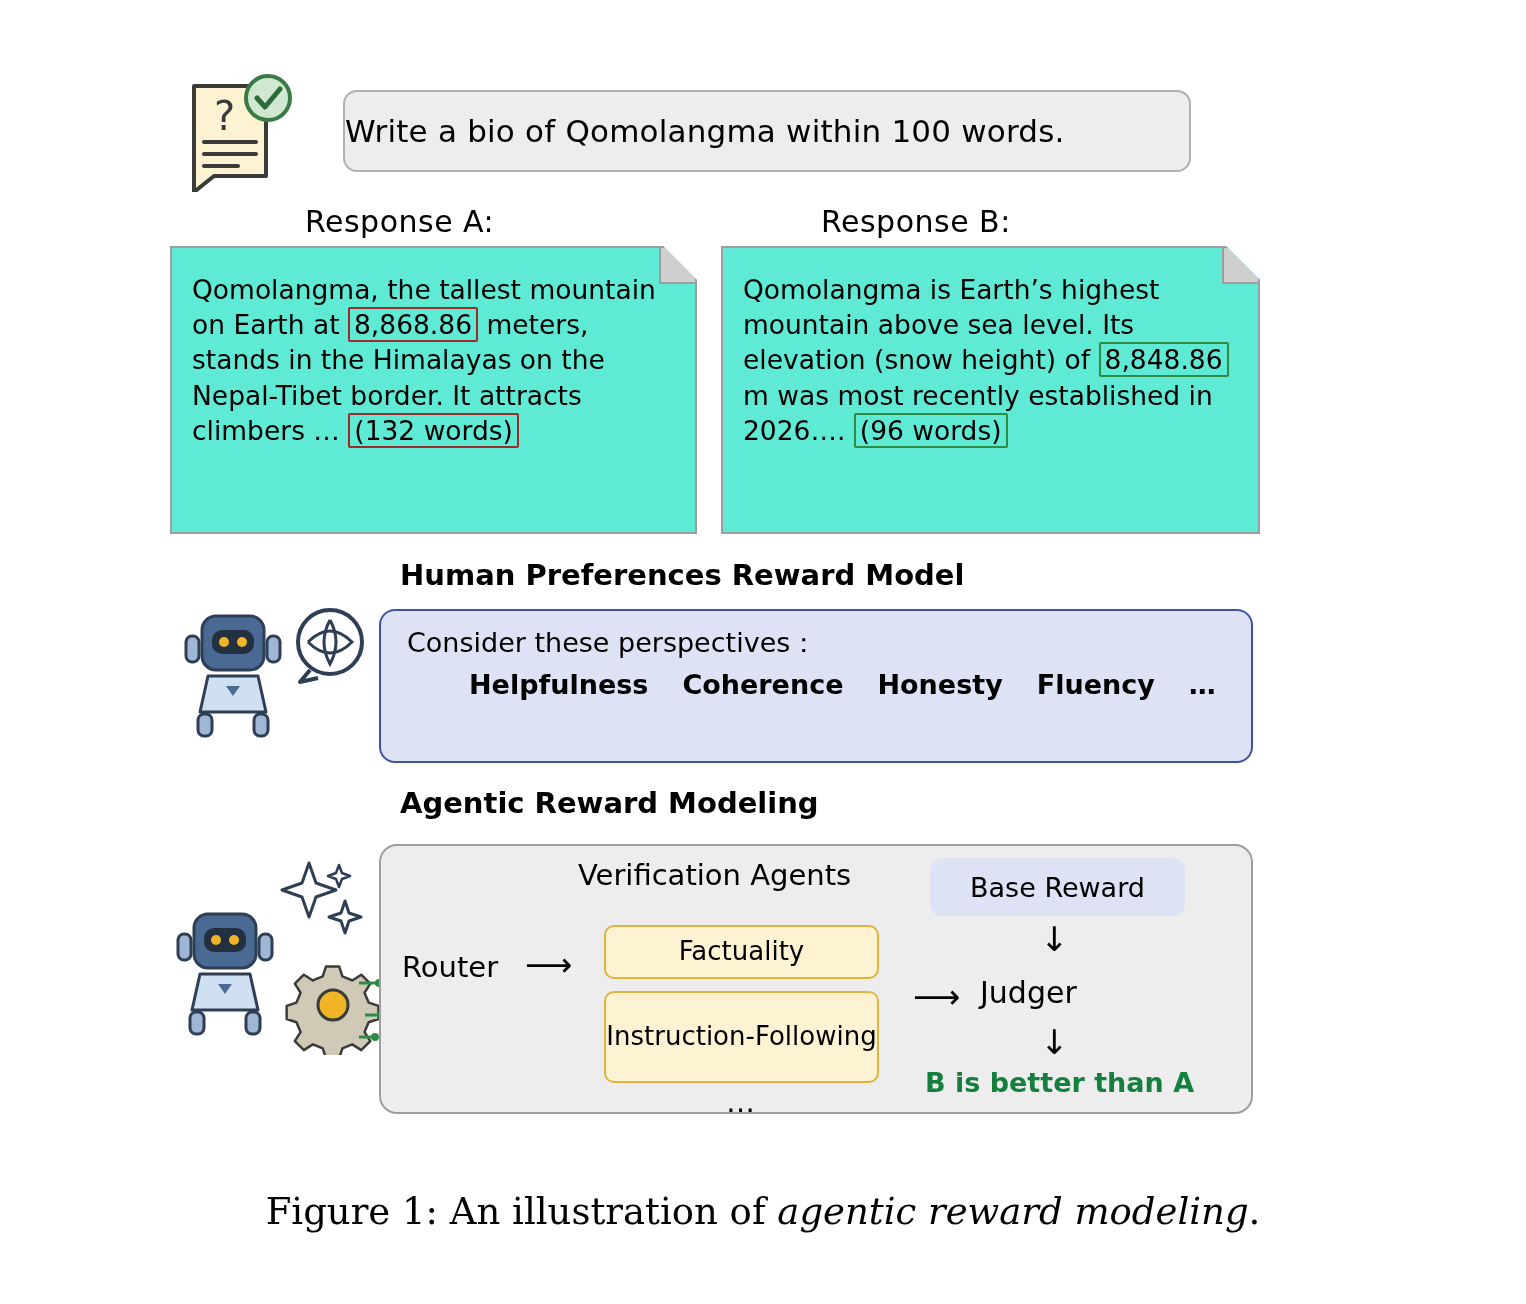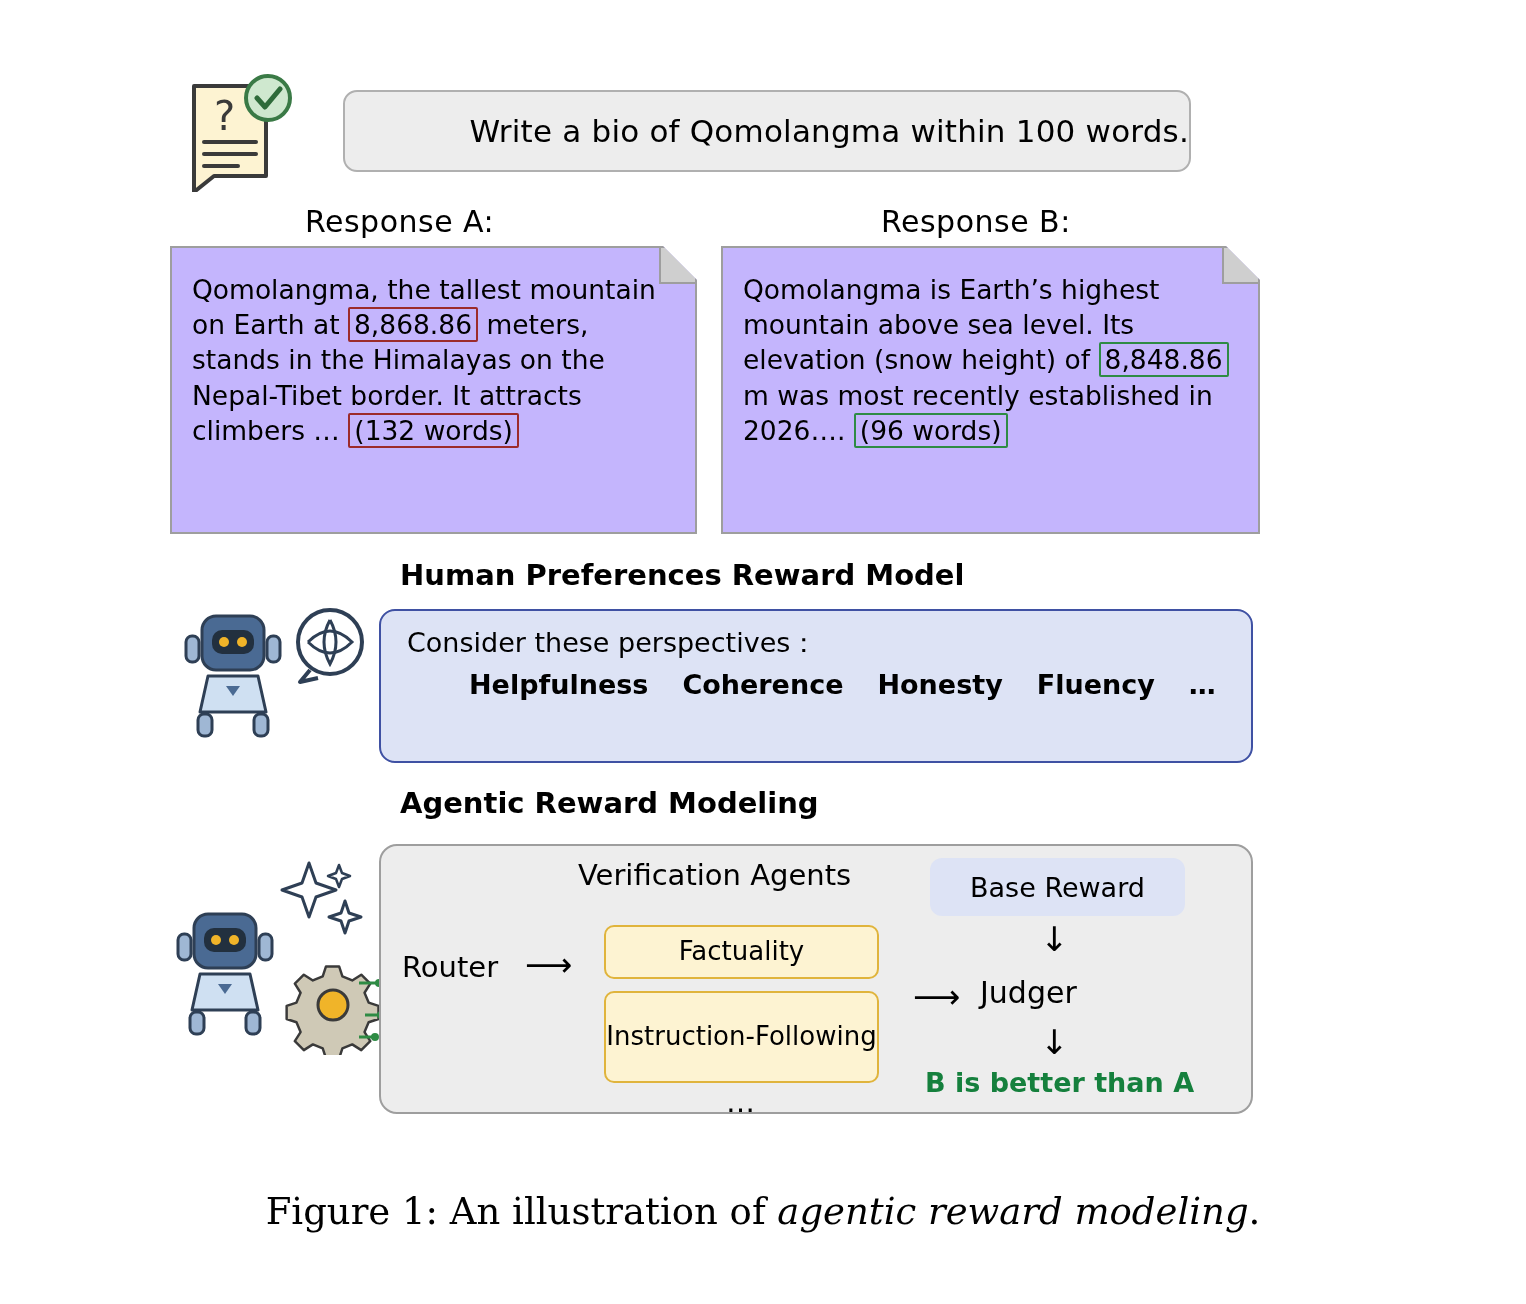--- a/index.html
+++ b/index.html
@@ -35,40 +35,40 @@
     position: absolute;
     left: 163px;
     top: 20px;
     width: 848px;
     height: 82px;
     border: 2px solid #b0b0b0;
     border-radius: 14px;
     background: #ededed;
     display: flex;
     align-items: center;
-    justify-content: flex-end;
+    justify-content: flex-start;
     box-sizing: border-box;
   }
   .prompt-text {
     font-size: 31px;
     letter-spacing: 0.2px;
   }
 
   
   .resp-label {
     position: absolute;
     font-size: 30px;
     letter-spacing: 0.5px;
   }
   #resp-a-label { left: 305px; top: 204px; }
-  #resp-b-label { left: 881px; top: 204px; }
+  #resp-b-label { left: 821px; top: 204px; }
 
   .card {
     position: absolute;
-    background: #c4b5fd;
+    background: #5eead4;
     border: 2px solid #9e9e9e;
     box-sizing: border-box;
     padding: 24px 18px 18px 20px;
     font-size: 26.5px;
     line-height: 1.33;
   }
   #card-a {
     left: 170px; top: 246px;
     width: 527px; height: 288px;
     clip-path: polygon(0 0, calc(100% - 34px) 0, 100% 34px, 100% 100%, 0 100%);

